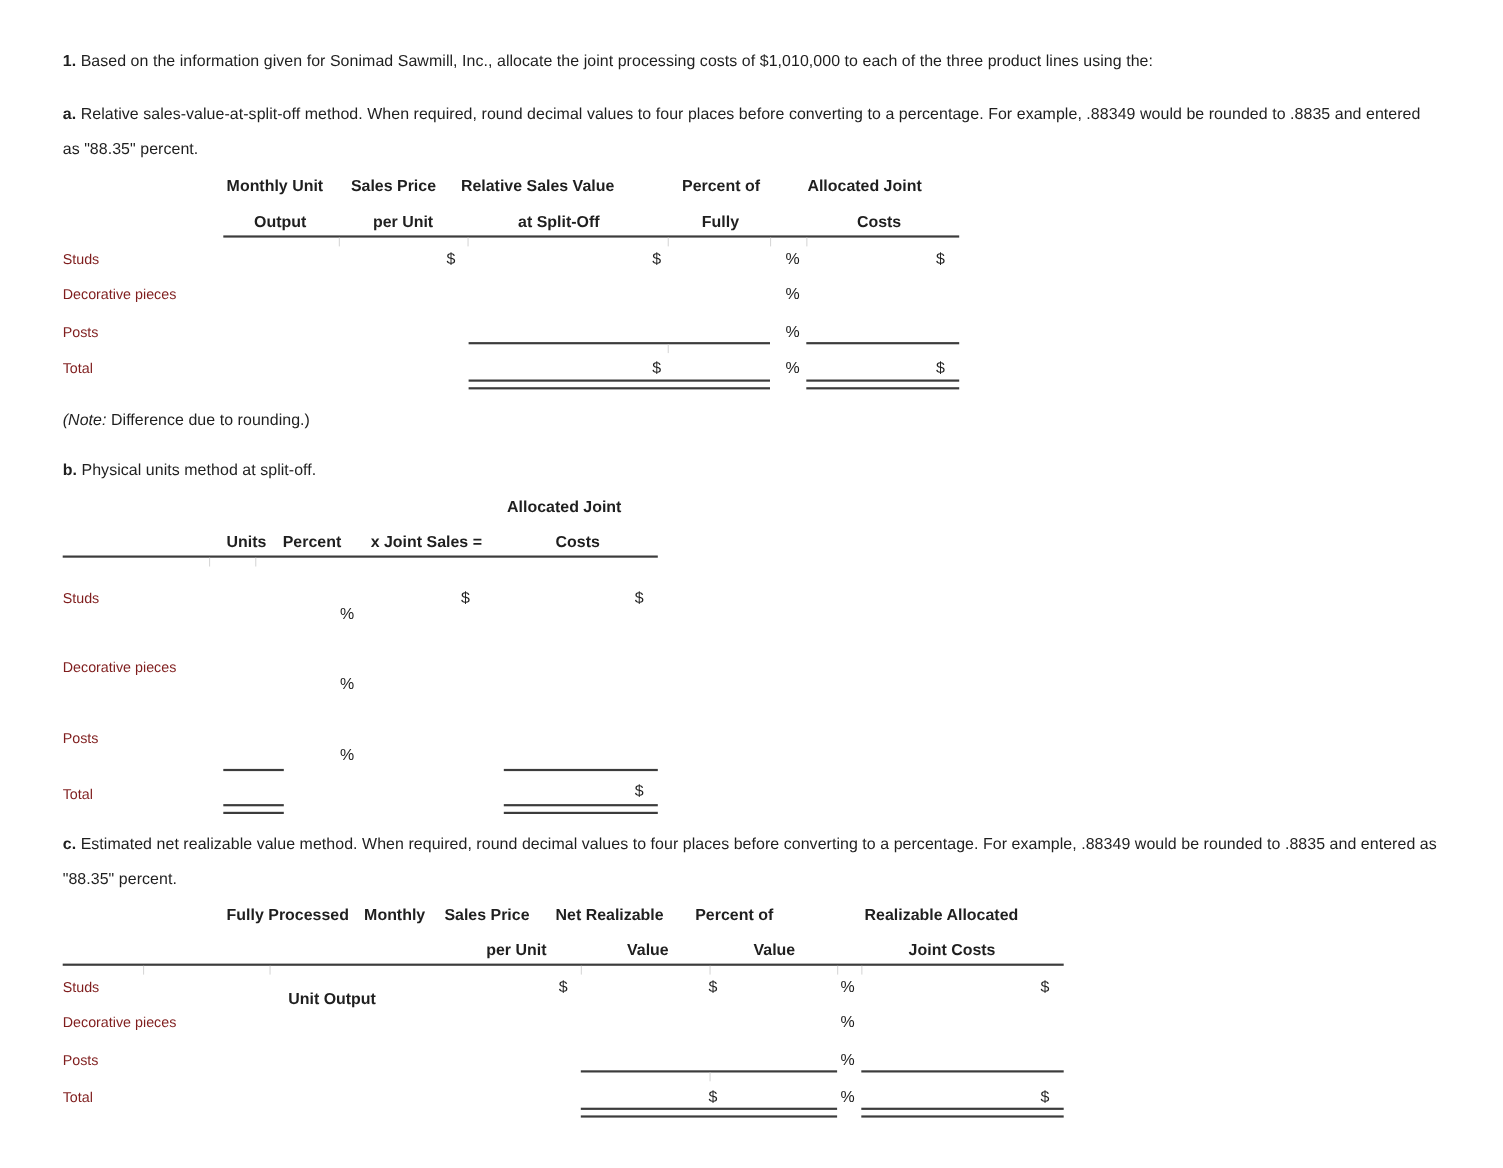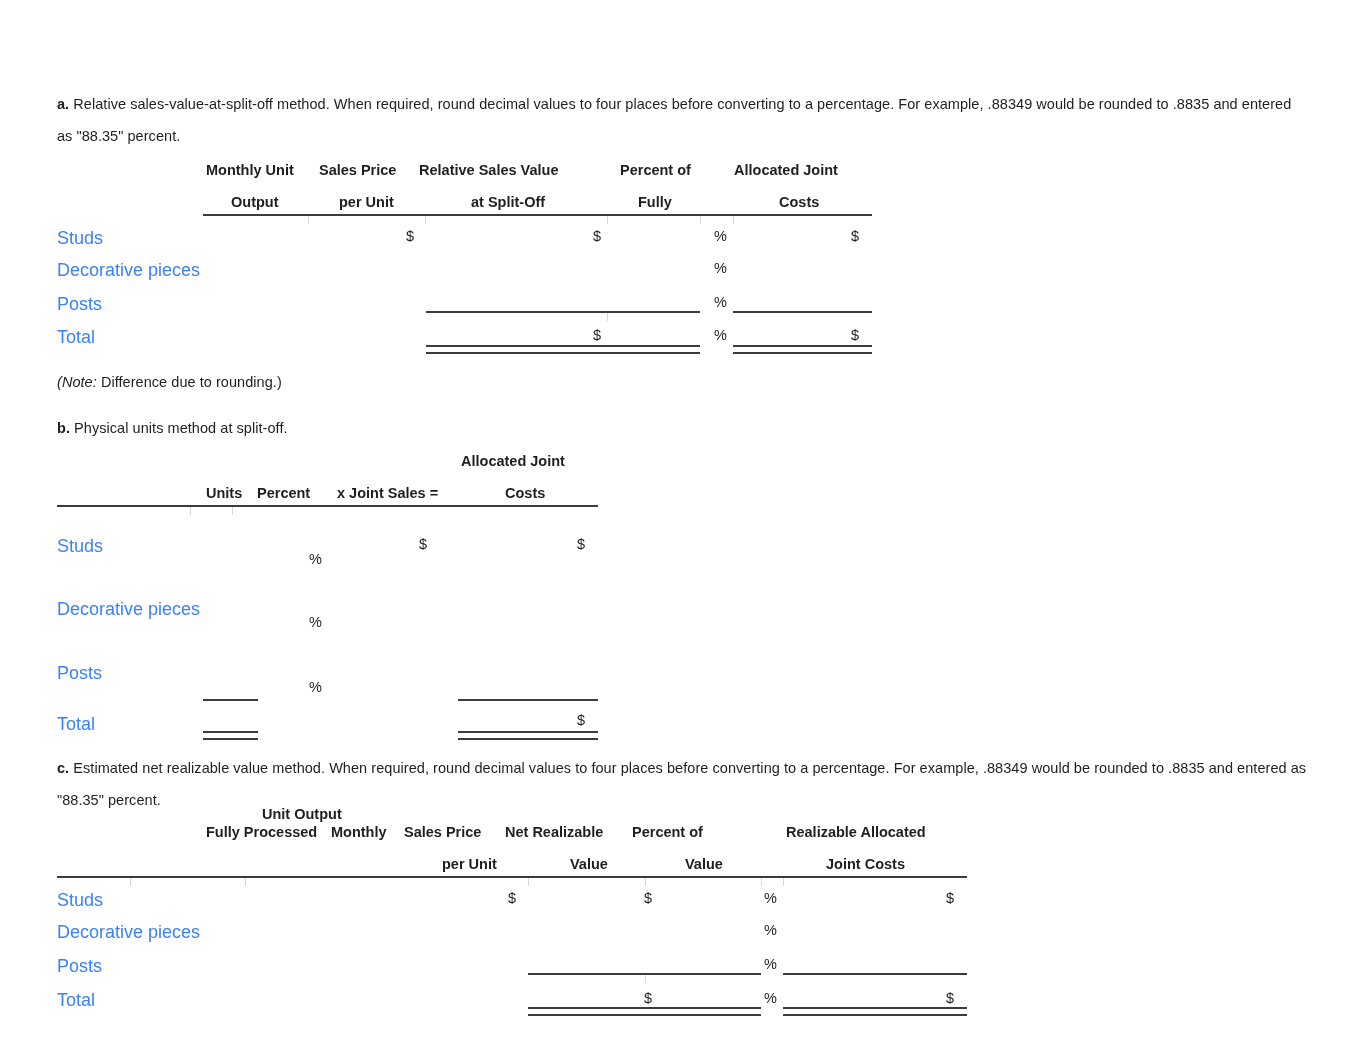--- a/index.html
+++ b/index.html
@@ -49,39 +49,43 @@
     background: #d8d8d8;
   }
   .glyph {
     position: absolute;
     font-size: 14.5px;
     color: #1f1f1f;
     line-height: 1;
   }
   .lbl {
     position: absolute;
-    font-size: 18px;
-    color: #3b82f6;
+    font-size: 13px;
+    color: #7f1d1d;
     line-height: 1;
     white-space: nowrap;
   }
   .hlbl {
     position: absolute;
     font-size: 14.5px;
     font-weight: bold;
     color: #1f1f1f;
     line-height: 1;
     white-space: nowrap;
   }
 </style>
 </head>
 <body>
 
 <div class="page">
 
+  <div class="para" style="left:57px; top:40px; width:1270px;">
+    <b>1.</b>
+    <span>Based on the information given for Sonimad Sawmill, Inc., allocate the joint processing costs of $1,010,000 to each of the three product lines using the:</span>
+  </div>
 
   <div class="para" style="left:57px; top:88px; width:1240px;">
     <b>a.</b>
     <span>Relative sales-value-at-split-off method. When required, round decimal values to four places before converting to a percentage. For example, .88349 would be rounded to .8835 and entered as "88.35" percent.</span>
   </div>
 
   <div style="position:absolute; left:0; top:0;">
 
     <div class="hlbl" style="left:206px; top:163px;">Monthly Unit</div>
     <div class="hlbl" style="left:319px; top:163px;">Sales Price</div>
@@ -178,21 +182,21 @@
 
   <div style="position:absolute; left:0; top:0;">
 
     <div class="hlbl" style="left:206px; top:825px;">Fully Processed</div>
     <div class="hlbl" style="left:331px; top:825px;">Monthly</div>
     <div class="hlbl" style="left:404px; top:825px;">Sales Price</div>
     <div class="hlbl" style="left:505px; top:825px;">Net Realizable</div>
     <div class="hlbl" style="left:632px; top:825px;">Percent of</div>
     <div class="hlbl" style="left:786px; top:825px;">Realizable Allocated</div>
 
-    <div class="hlbl" style="left:262px; top:807px;">Unit Output</div>
+    <div class="hlbl" style="left:262px; top:902px;">Unit Output</div>
     <div class="hlbl" style="left:442px; top:857px;">per Unit</div>
     <div class="hlbl" style="left:570px; top:857px;">Value</div>
     <div class="hlbl" style="left:685px; top:857px;">Value</div>
     <div class="hlbl" style="left:826px; top:857px;">Joint Costs</div>
 
     <div class="rule" style="left:57px; top:876px; width:910px;"></div>
     <div class="vsep" style="left:130px; top:878px; height:8px;"></div>
     <div class="vsep" style="left:245px; top:878px; height:8px;"></div>
     <div class="vsep" style="left:528px; top:878px; height:8px;"></div>
     <div class="vsep" style="left:645px; top:878px; height:8px;"></div>

